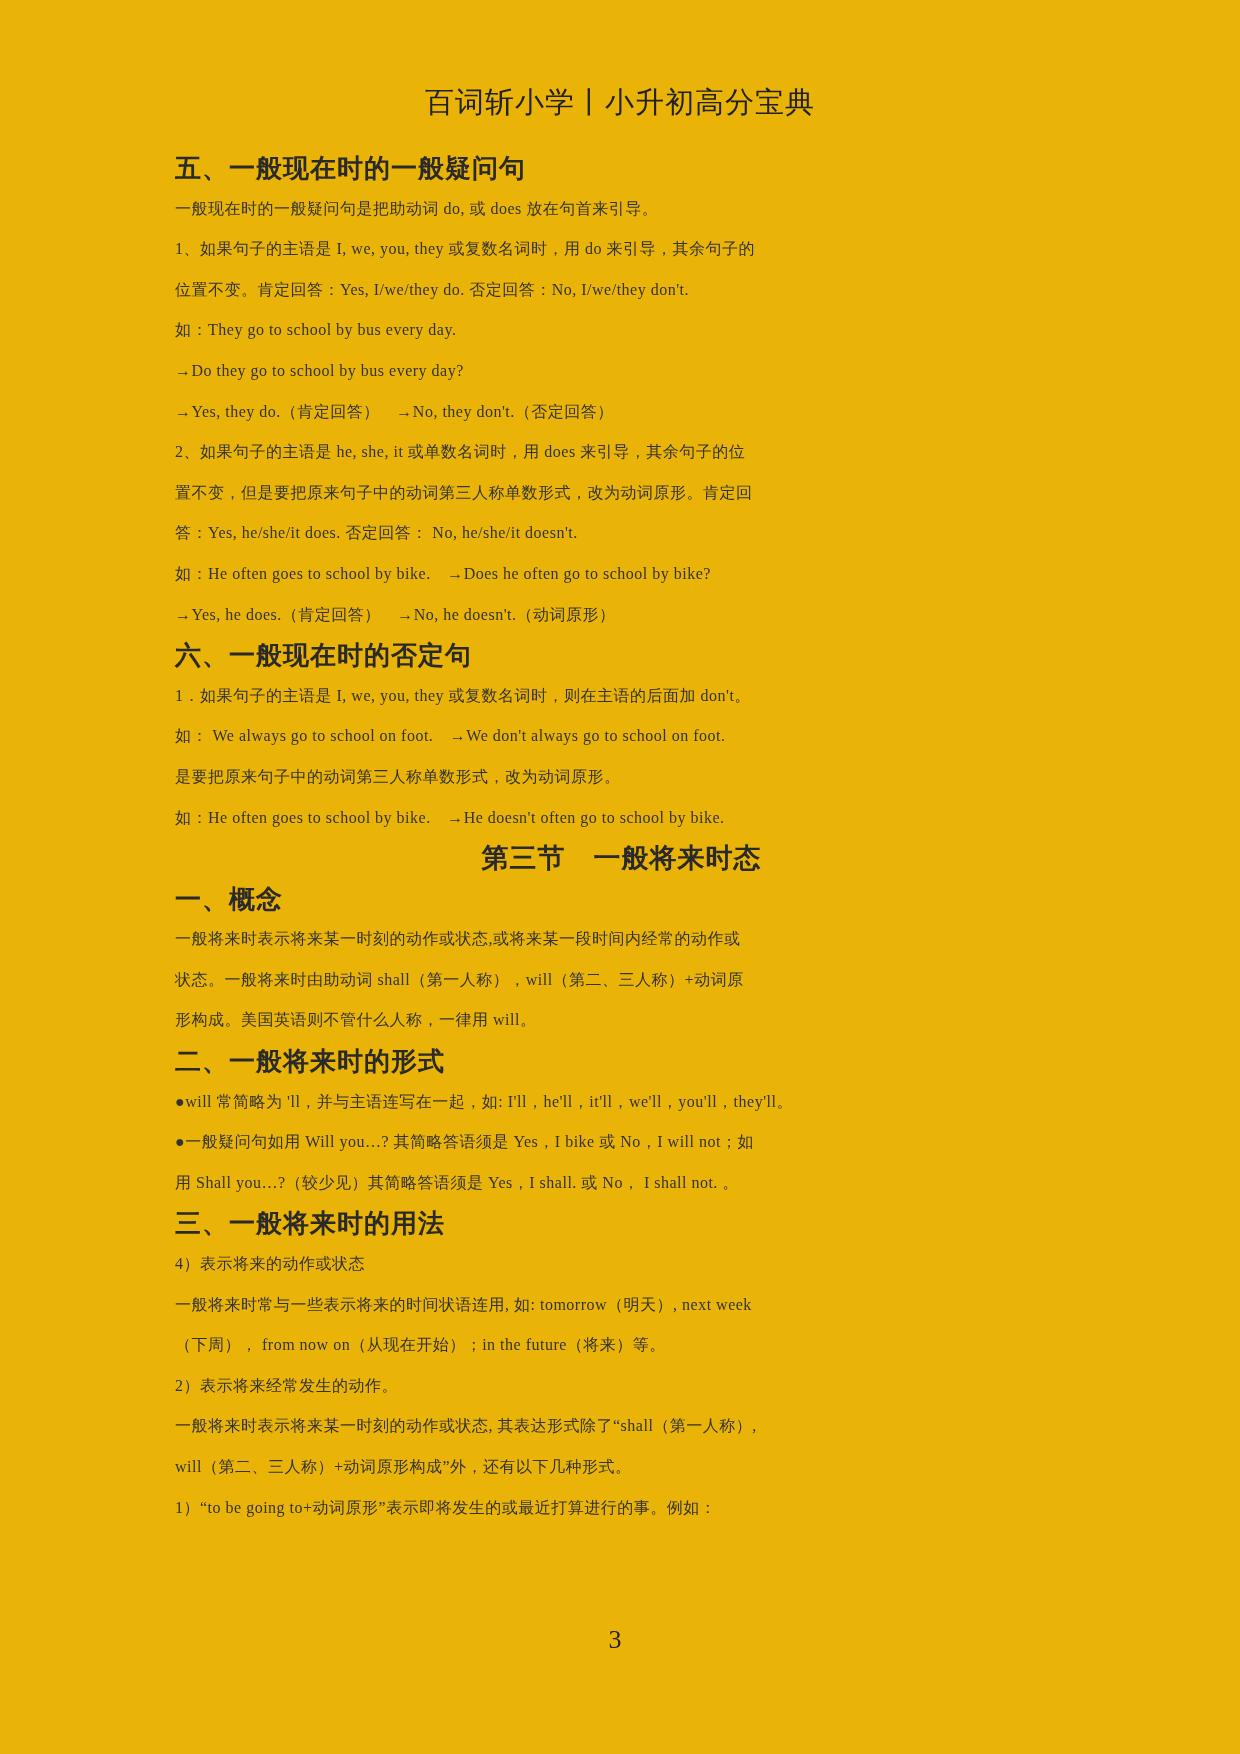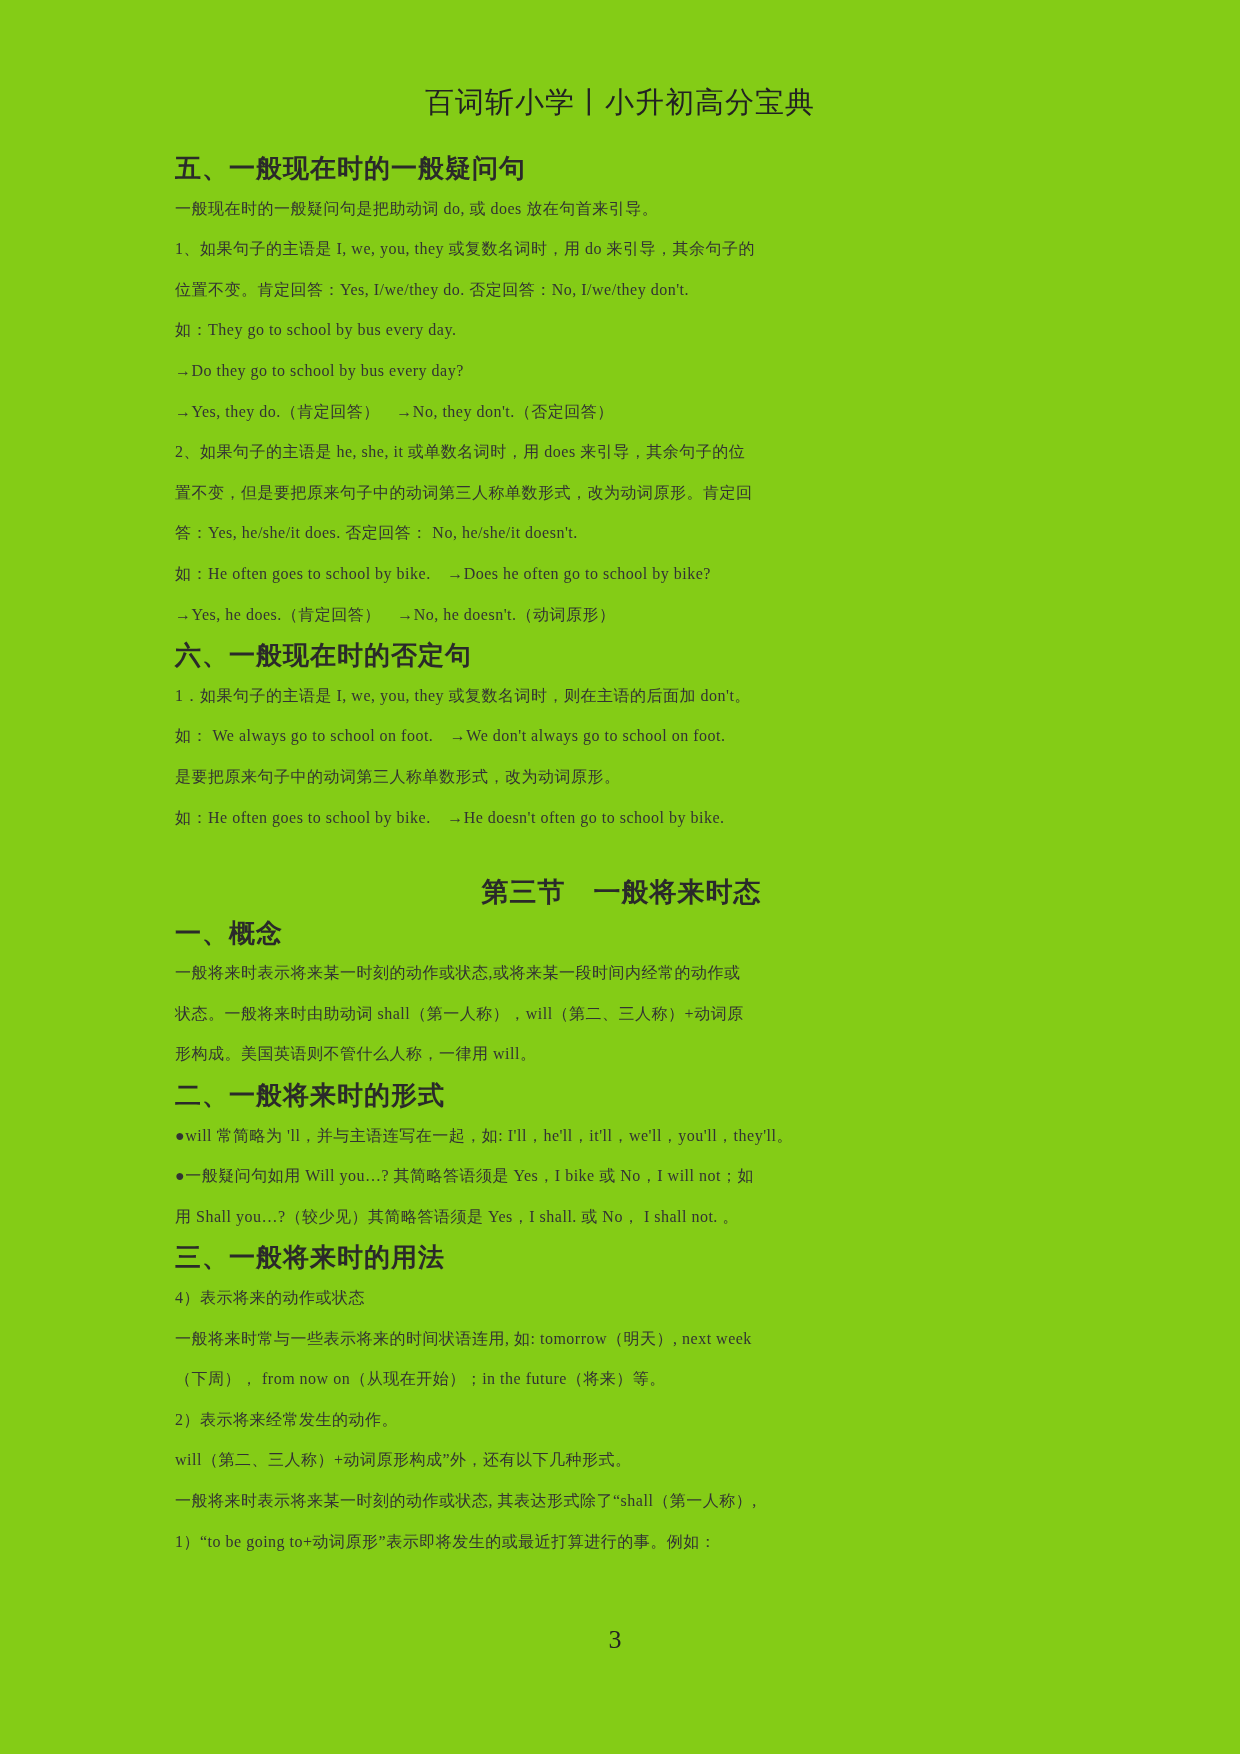--- a/index.html
+++ b/index.html
@@ -4,21 +4,21 @@
 <style>
   html, body {
     margin: 0;
     padding: 0;
     background: #ffffff;
   }
   .page {
     position: relative;
     width: 1240px;
     height: 1754px;
-    background: #84cc16;
+    background: #eab308;
     overflow: hidden;
     font-family: "Liberation Serif", "DejaVu Serif", serif;
     color: #333333;
   }
   .header-title {
     padding-top: 82px;
     text-align: center;
     font-size: 29px;
     line-height: 40px;
     color: #222222;
@@ -39,21 +39,20 @@
     font-size: 26px;
     color: #2a2a2a;
     letter-spacing: 1px;
   }
   .line.hc {
     font-family: "Liberation Sans", "DejaVu Sans", sans-serif;
     font-weight: bold;
     font-size: 27px;
     color: #2a2a2a;
     text-align: center;
-    margin-top: 34px;
     letter-spacing: 1px;
   }
   .page-number {
     position: absolute;
     top: 1620px;
     left: 0;
     width: 1230px;
     text-align: center;
     font-size: 26px;
     line-height: 40px;
@@ -92,20 +91,20 @@
     <div class="line p">形构成。美国英语则不管什么人称，一律用 will。</div>
     <div class="line h">二、一般将来时的形式</div>
     <div class="line p">●will 常简略为 'll，并与主语连写在一起，如: I'll，he'll，it'll，we'll，you'll，they'll。</div>
     <div class="line p">●一般疑问句如用 Will you…? 其简略答语须是 Yes，I bike 或 No，I will not；如</div>
     <div class="line p">用 Shall you…?（较少见）其简略答语须是 Yes，I shall. 或 No， I shall not. 。</div>
     <div class="line h">三、一般将来时的用法</div>
     <div class="line p">4）表示将来的动作或状态</div>
     <div class="line p">一般将来时常与一些表示将来的时间状语连用, 如: tomorrow（明天）, next week</div>
     <div class="line p">（下周）， from now on（从现在开始）；in the future（将来）等。</div>
     <div class="line p">2）表示将来经常发生的动作。</div>
+    <div class="line p">一般将来时表示将来某一时刻的动作或状态, 其表达形式除了“shall（第一人称）,</div>
     <div class="line p">will（第二、三人称）+动词原形构成”外，还有以下几种形式。</div>
-    <div class="line p">一般将来时表示将来某一时刻的动作或状态, 其表达形式除了“shall（第一人称）,</div>
     <div class="line p">1）“to be going to+动词原形”表示即将发生的或最近打算进行的事。例如：</div>
   </div>
 
   <div class="page-number">3</div>
 
 </div>
 
 </body></html>

